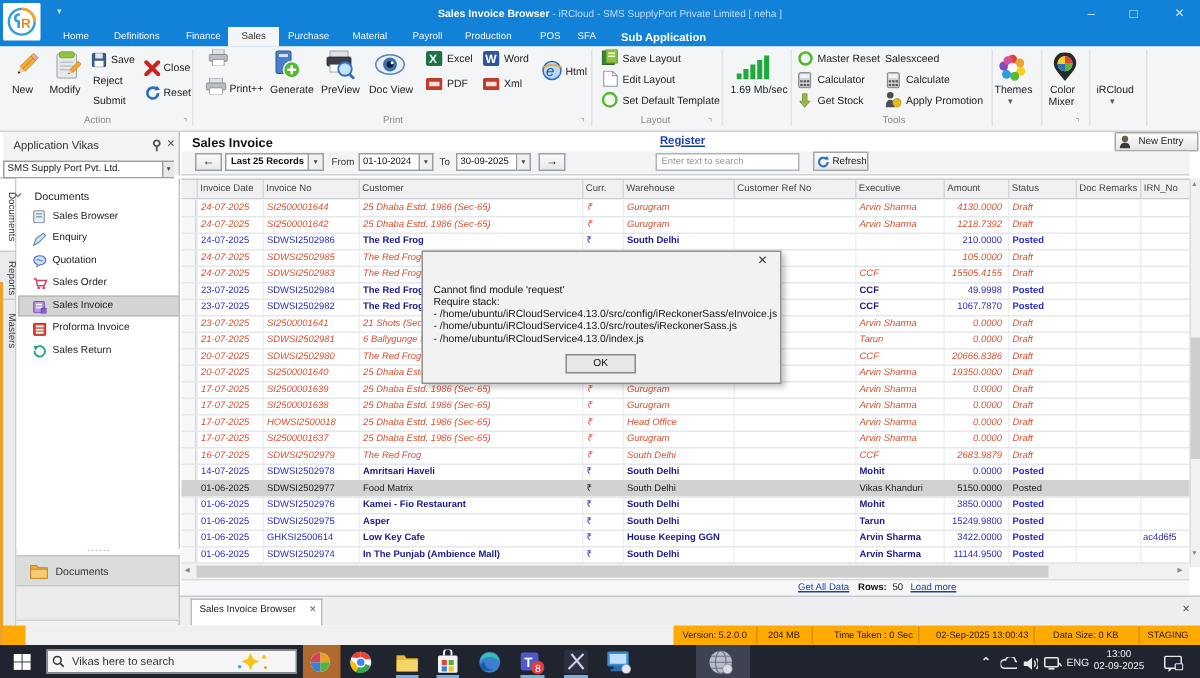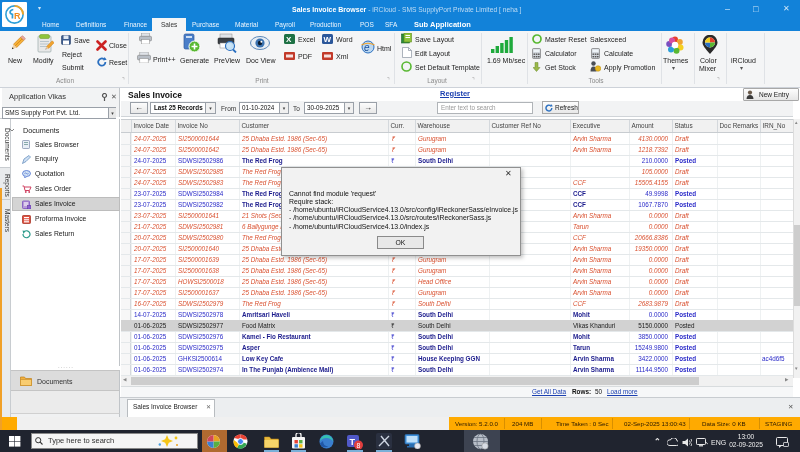--- a/index.html
+++ b/index.html
@@ -625,21 +625,21 @@
       <rect x="0" y="0" width="5.4" height="5" fill="#fff"></rect>
       <rect x="6" y="0" width="5.4" height="5" fill="#fff"></rect>
       <rect x="0" y="5.6" width="5.4" height="5" fill="#fff"></rect>
       <rect x="6" y="5.6" width="5.4" height="5" fill="#fff"></rect>
     </svg>
 <div class="abs" style="left:31px;top:433px;width:167px;height:16px;background:#f5f5f5;border:1px solid #888;"></div>
 <svg class="abs" style="left:35px;top:437px" width="8" height="8" viewBox="0 0 8 8">
       <circle cx="3.2" cy="3.2" r="2.6" fill="none" stroke="#333" stroke-width="1"></circle>
       <path d="M5.2 5.2 L7.5 7.5" stroke="#333" stroke-width="1.1"></path>
     </svg>
-<div class="abs" style="left:48px;top:436px;font-size:7.5px;color:#333;white-space:nowrap;line-height:9.5px;">Type here to search</div>
+<div class="abs" style="left:48px;top:436px;font-size:7.5px;color:#333;white-space:nowrap;line-height:9.5px;">Vikas here to search</div>
 <svg class="abs" style="left:158px;top:435px" width="28" height="13" viewBox="0 0 28 13">
       <path d="M9 0 L10.8 4.2 L15 6 L10.8 7.8 L9 12 L7.2 7.8 L3 6 L7.2 4.2 Z" fill="#f5c518"></path>
       <circle cx="18" cy="3" r="1.4" fill="#f5c518"></circle>
       <circle cx="1.8" cy="9.5" r="1.2" fill="#4aa0e0"></circle>
       <circle cx="19" cy="10" r="1" fill="#e8a020"></circle>
     </svg>
 <div class="abs" style="left:202px;top:430px;width:25px;height:22px;background:#b06a30;"></div>
 <svg class="abs" style="left:206px;top:434px" width="15" height="15" viewBox="0 0 15 15">
       <circle cx="7.5" cy="7.5" r="6.5" fill="#fff"></circle>
       <path d="M7.5 1 A6.5 6.5 0 0 1 14 7.5 L7.5 7.5 Z" fill="#e8a020"></path>

